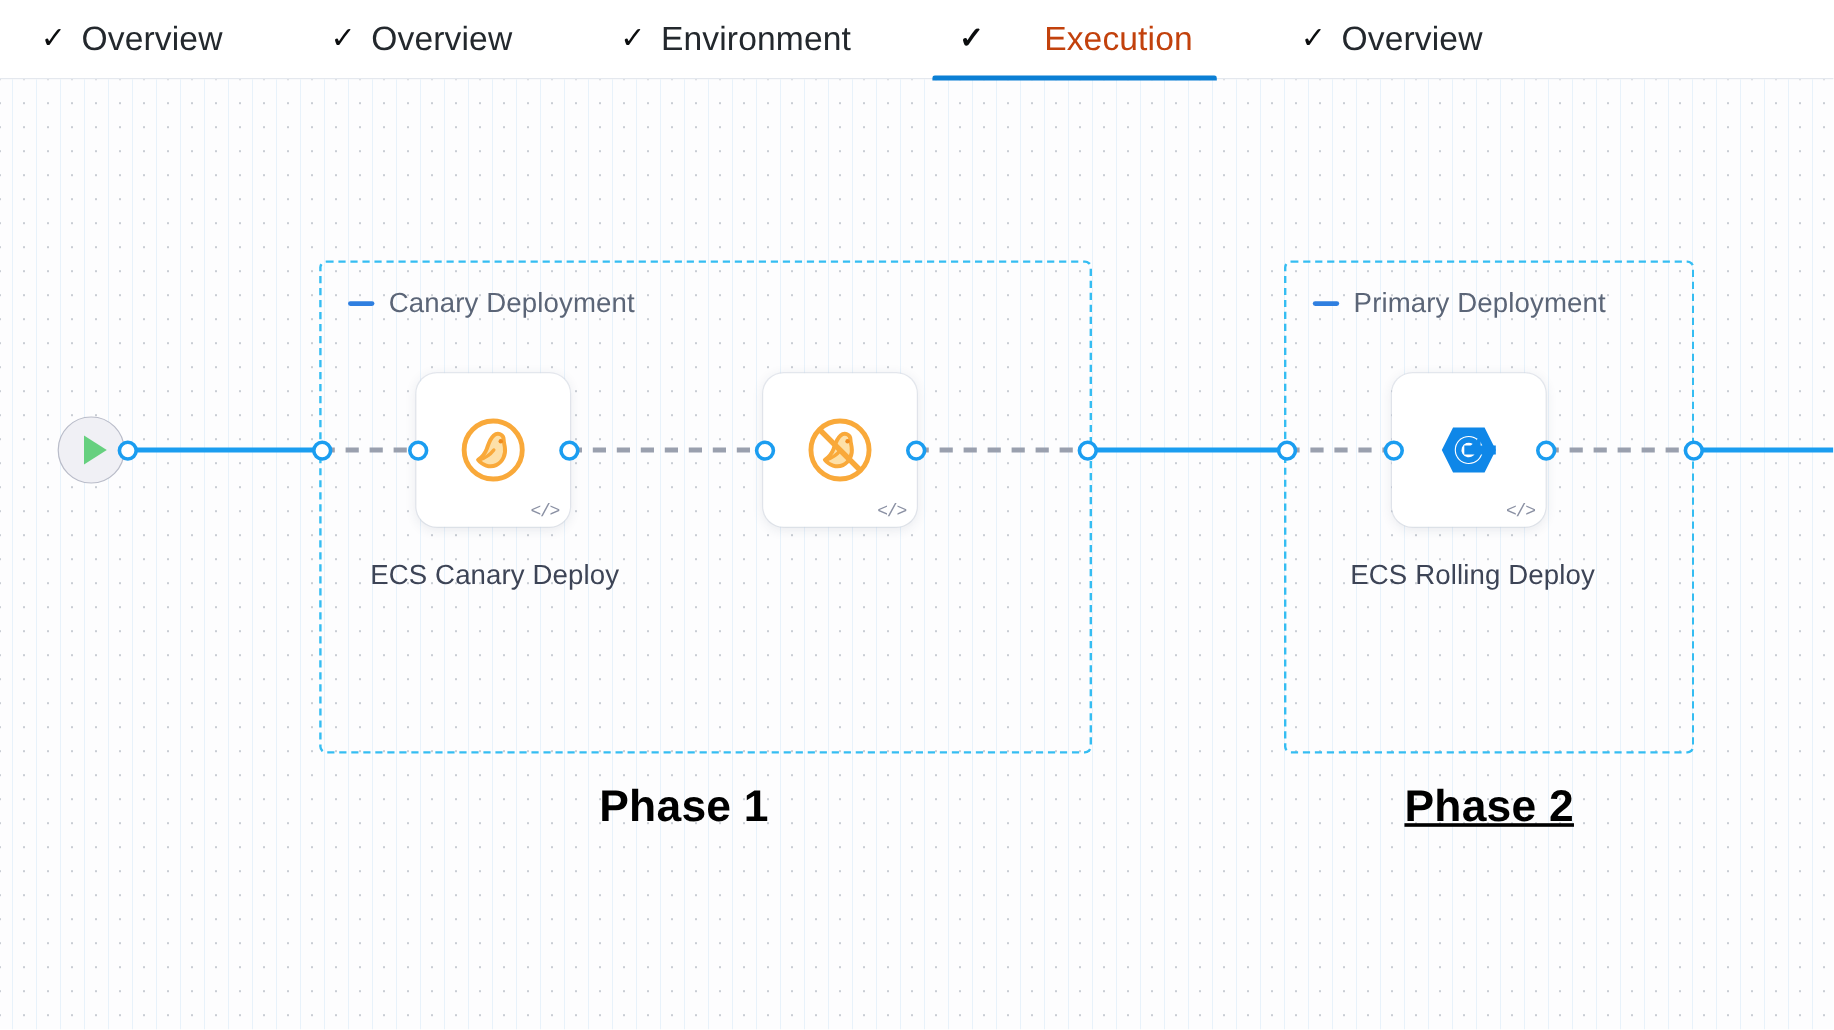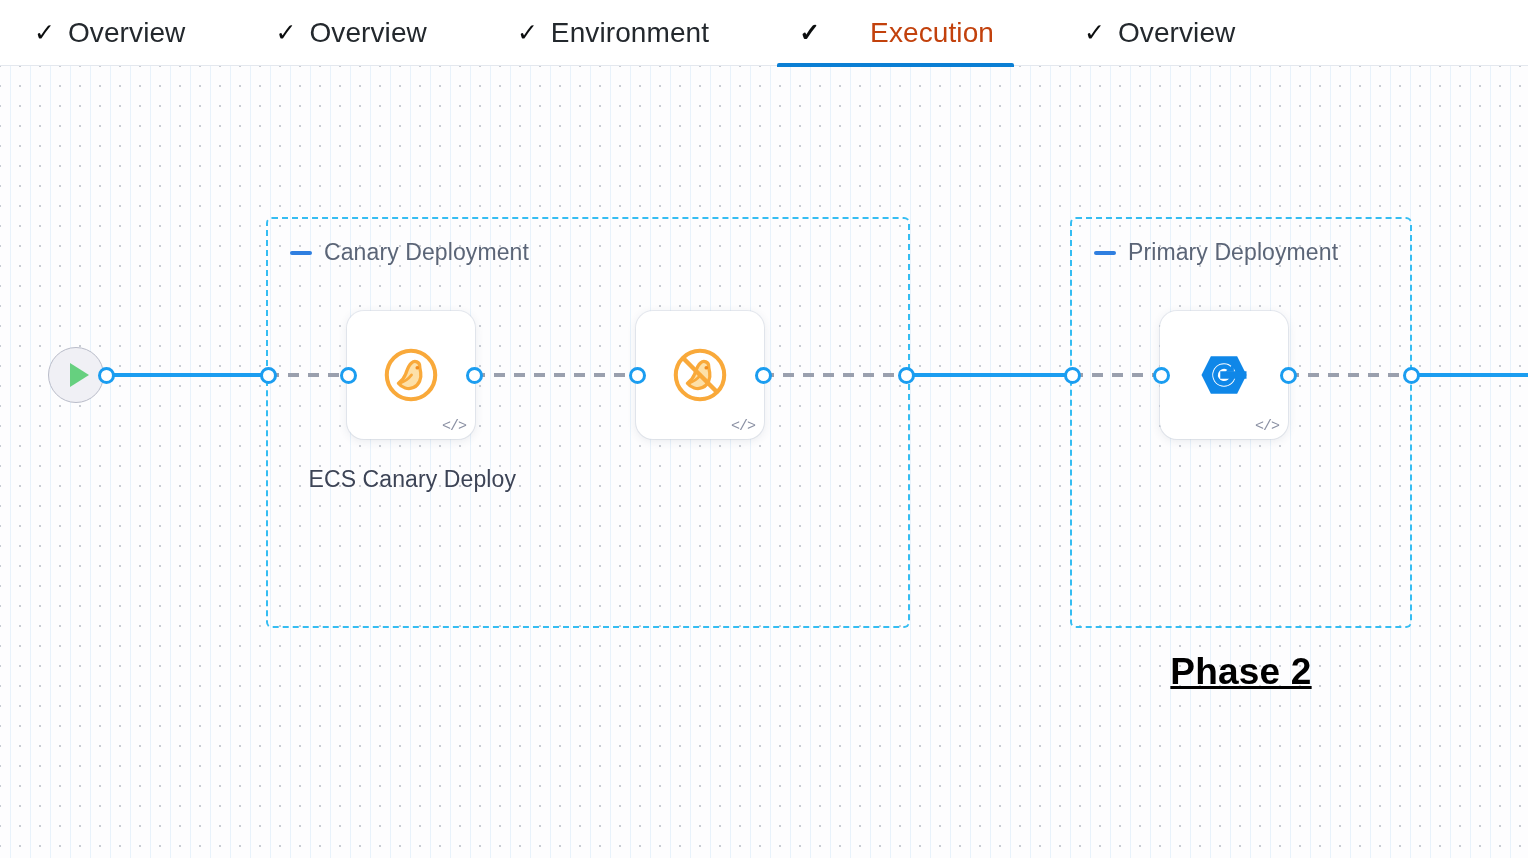--- a/index.html
+++ b/index.html
@@ -313,20 +313,22 @@
         <circle cx="32" cy="32" r="12.5" fill="#ffffff"></circle>
         <path d="M41 32 A9 9 0 1 1 36.5 24.2" fill="none" stroke="#0f87e8" stroke-width="5" stroke-linecap="round"></path>
         <path d="M42.5 19.5 L42.5 28.5 L33.5 28.5 Z" fill="#0f87e8"></path>
         <rect x="28" y="28" width="28" height="8" fill="#0f87e8"></rect>
       </svg>
     </div>
     <span class="code-badge">&lt;/&gt;</span>
   </div>
   <div class="port" style="left:1153px; top:301px;"></div>
   <div class="port" style="left:1280px; top:301px;"></div>
+  <div class="node-label" style="left:1119px; top:397px;">ECS Rolling Deploy</div>
 
   <div class="port" style="left:1064px; top:301px;"></div>
   <div class="port" style="left:1403px; top:301px;"></div>
 
+  <div class="phase-label" style="left:428px; top:585px; width:284px;">Phase 1</div>
 
   <div class="phase-label" style="left:1099px; top:585px; width:284px;text-decoration:underline;">Phase 2</div>
 
 </div>
 
 </body></html>

